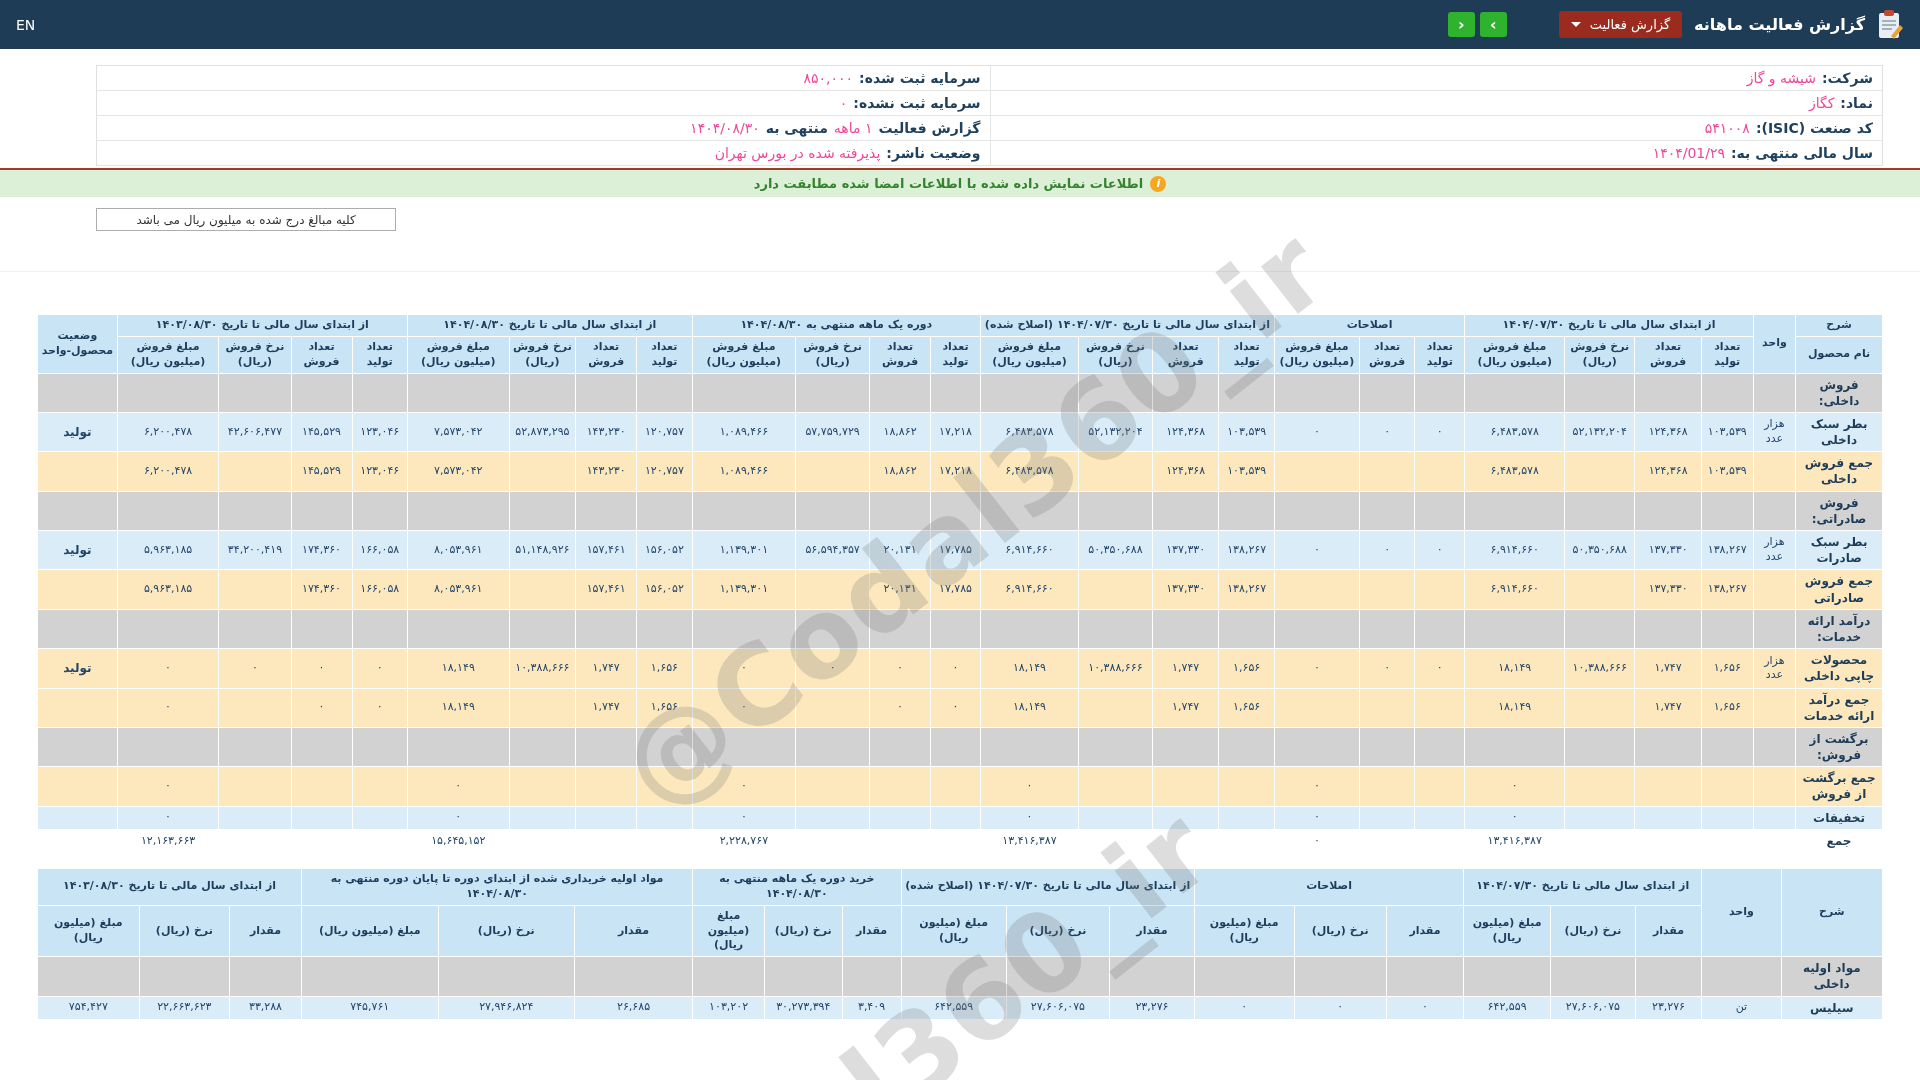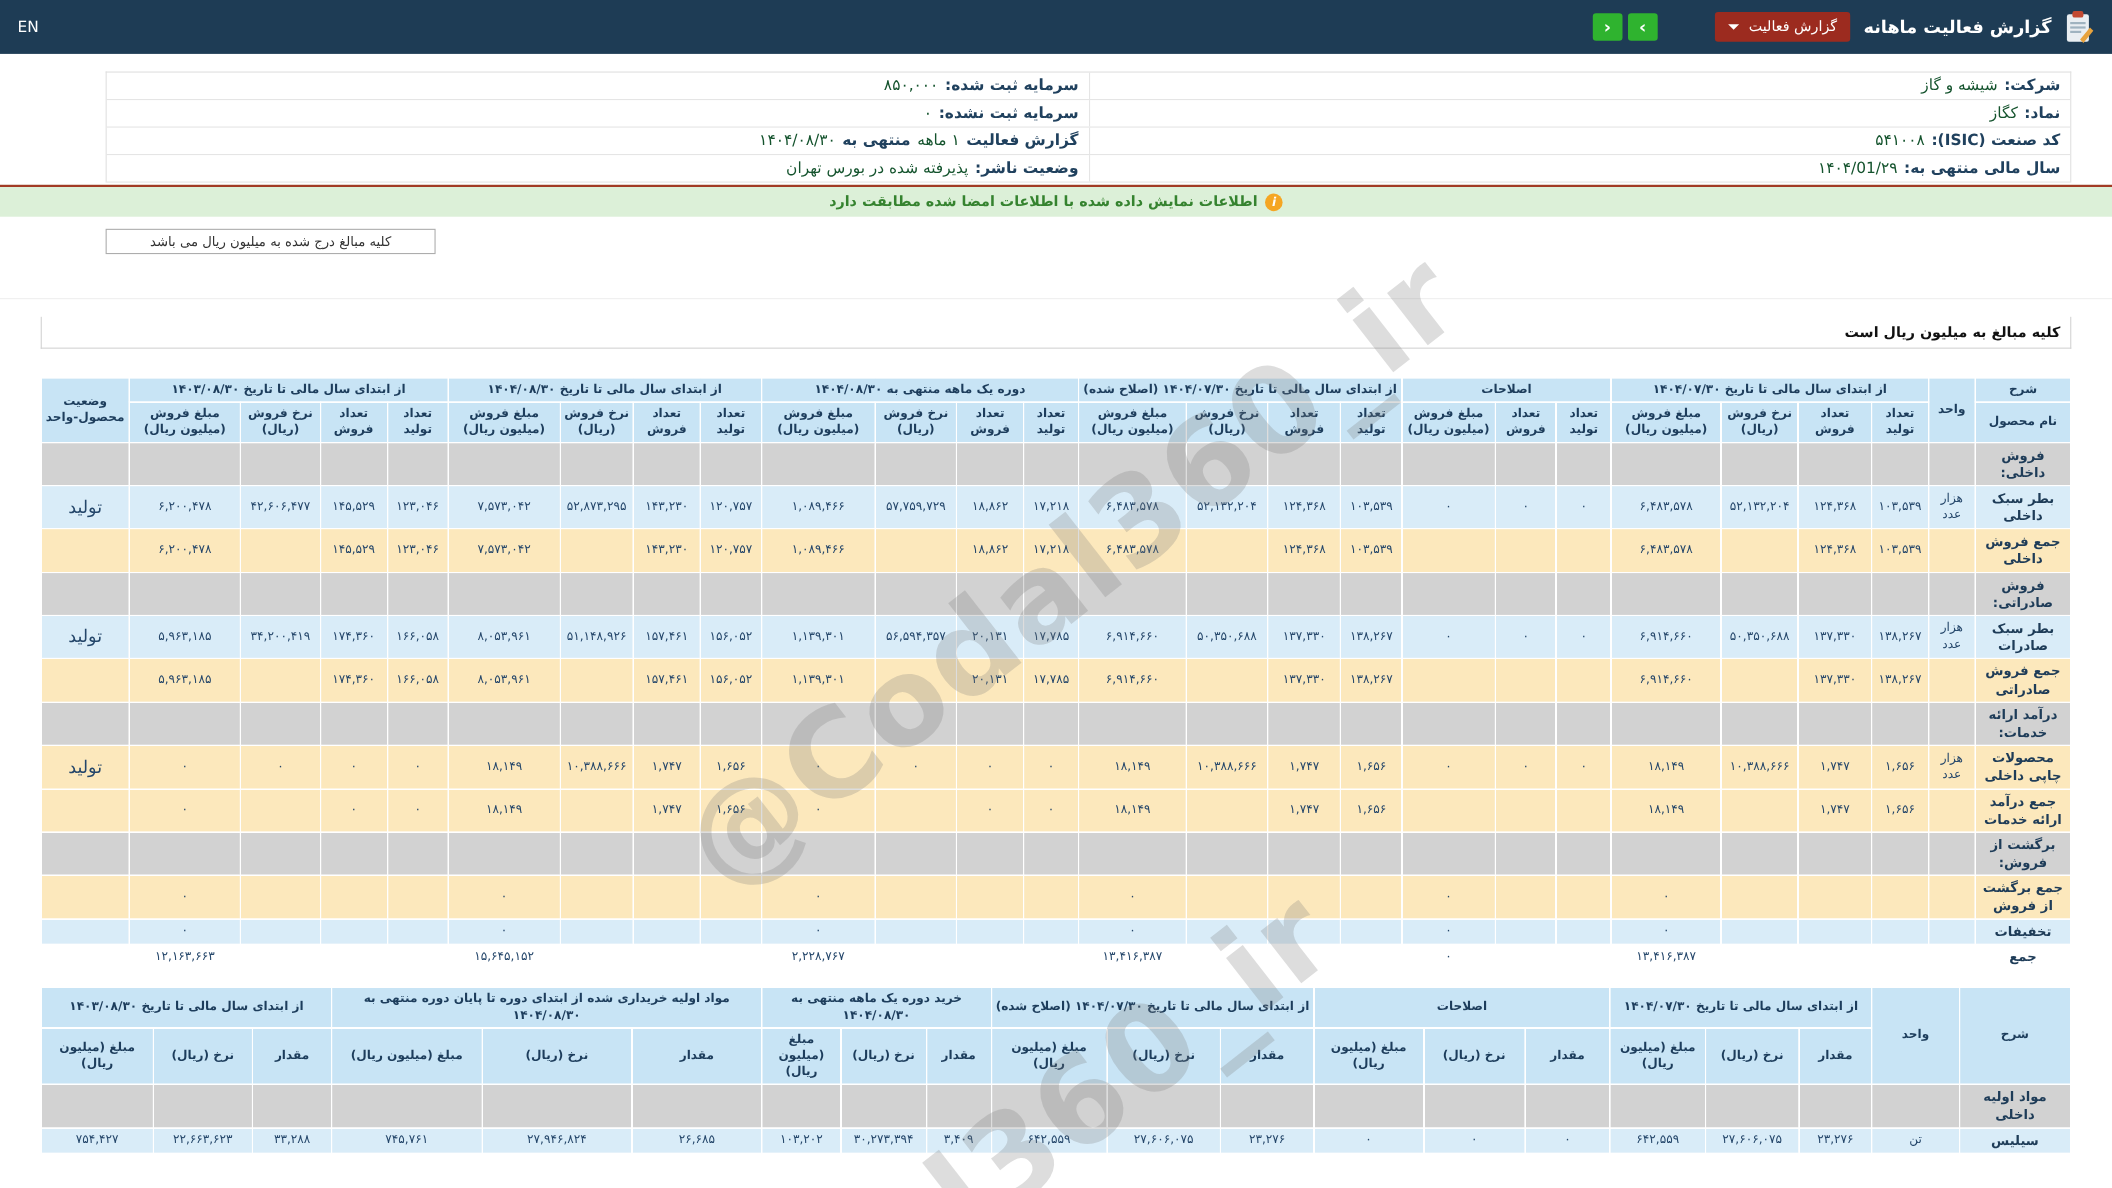--- a/index.html
+++ b/index.html
@@ -35,21 +35,21 @@
     font-family: inherit;
   }
   .lang-link { color: #ffffff; font-size: 14px; text-decoration: none; cursor: pointer; }
 
   
   .info-panel { margin: 16px 37px 0 96px; border: 1px solid #e0e0e0; border-bottom: none; }
   .info-row { display: grid; grid-template-columns: 1fr 1fr; border-bottom: 1px solid #e5e5e5; }
   .info-cell { display: flex; align-items: center; gap: 6px; height: 24px; padding: 0 9px; font-size: 14px; }
   .info-cell:first-child { border-left: 1px solid #e5e5e5; }
   .seg-label { color: #20415e; font-weight: bold; }
-  .seg-link, .seg-val { color: #14532d; }
+  .seg-link, .seg-val { color: #ec4899; }
   .seg-link { cursor: pointer; }
 
   
   .banner {
     margin-top: 2px; border-top: 2px solid #a23b25; background: #dcf0d8;
     height: 29px; display: flex; align-items: center; justify-content: center; gap: 7px;
     color: #35832f; font-size: 13px; font-weight: bold;
   }
   .info-icon {
     width: 16px; height: 16px; border-radius: 50%; background: #f5a623; color: #fff;
@@ -79,21 +79,21 @@
   .bar-gap { height: 15px; }
 
   
   table.rpt { width: 100%; border-collapse: collapse; table-layout: fixed; border: 1px solid #c3c3c3; }
   .rpt th, .rpt td { border: 1px solid #ffffff; padding: 3px 3px; text-align: center; vertical-align: middle; overflow: hidden; line-height: 1.35; }
   .rpt thead th { background: #c8e4f5; color: #1d3d5c; font-weight: bold; font-size: 11px; }
   .rpt thead th.group-h { font-size: 11px; }
   .num-cell { font-size: 11px; color: #24466a; }
   .name-cell { text-align: right; font-size: 12px; font-weight: bold; color: #1e3c58; }
   .unit-cell { font-size: 11px; color: #24466a; }
-  .status-cell { font-size: 16px; color: #24466a; }
+  .status-cell { font-size: 12px; color: #24466a; font-weight: bold; }
   tr.row-blue td { background: #d9ecf8; }
   tr.row-yellow td { background: #fce8bc; }
   tr.row-gray td { background: #d2d2d2; }
   tr.row-white td { background: #ffffff; }
 
   
   .watermark {
     position: absolute; pointer-events: none; z-index: 6;
     font-size: 110px; font-weight: bold; letter-spacing: 2px;
     color: rgba(125,125,125,0.26); white-space: nowrap; direction: ltr;
@@ -178,21 +178,20 @@
 
   <div class="banner">
     <span class="info-icon">i</span>
     <span class="banner-text">اطلاعات نمایش داده شده با اطلاعات امضا شده مطابقت دارد</span>
   </div>
 
   <div class="note-tab">کلیه مبالغ درج شده به میلیون ریال می باشد</div>
   <div class="top-divider"></div>
 
   <div class="content">
-    <div class="section-sub">کلیه مبالغ به میلیون ریال است</div>
     <div class="table-gap"></div>
     <div id="table1-wrap">
         <table class="rpt">
           <colgroup>
             <col style="width: 4.7%;">
             <col style="width: 2.3%;">
             <col style="width: 2.8%;">
             <col style="width: 3.6%;">
             <col style="width: 3.8%;">
             <col style="width: 5.4%;">

